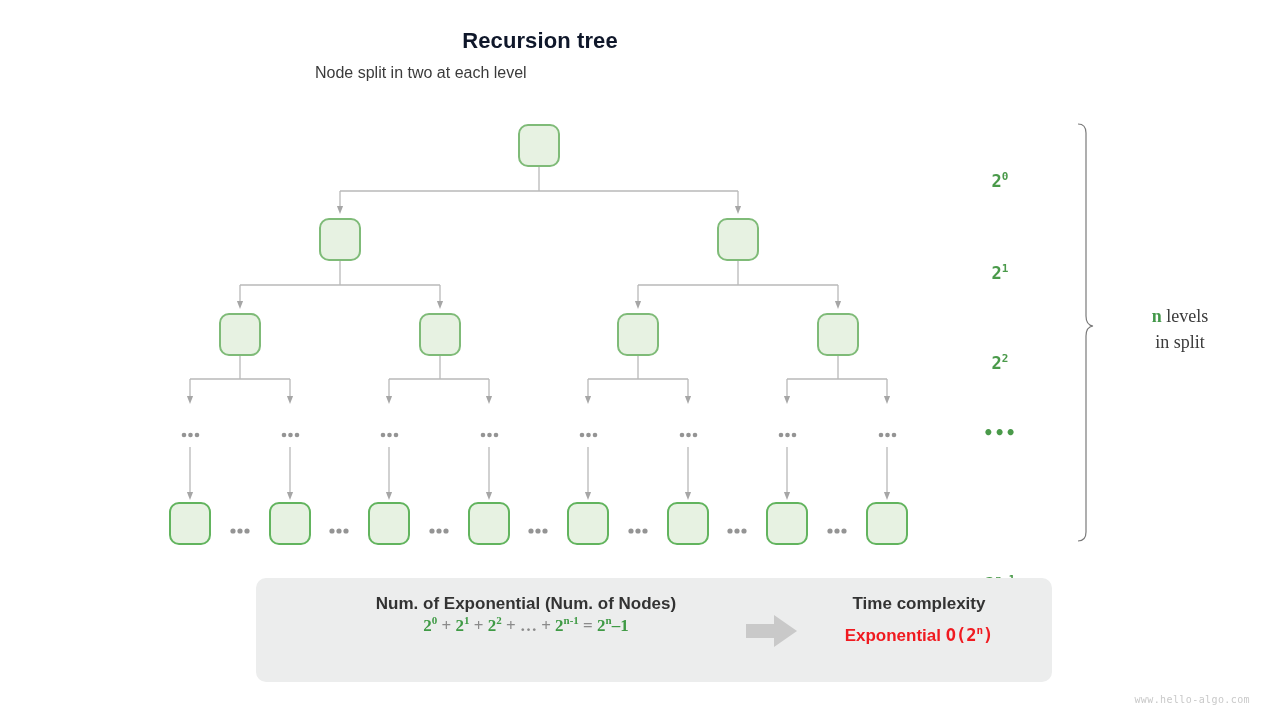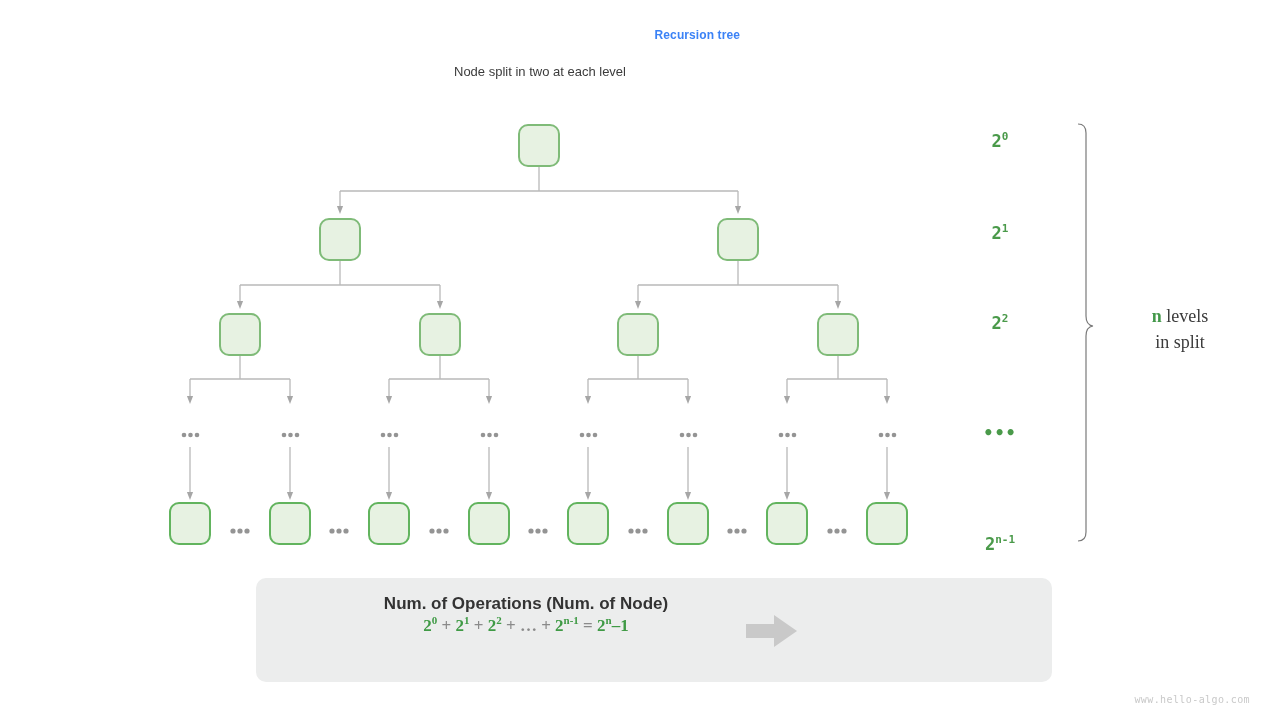--- a/index.html
+++ b/index.html
@@ -18,33 +18,32 @@
   .stage {
     position: absolute;
     inset: 0;
   }
   
   .title-main {
     position: absolute;
     left: 340px;
     top: 28px;
     width: 400px;
-    text-align: right;
-    font-size: 12px;
-    font-weight: bold;
-    color: #3b82f6;
+    text-align: center;
+    font-size: 22px;
+    font-weight: bold;
+    color: #0f172a;
     letter-spacing: .1px;
   }
   .title-sub {
     position: absolute;
     left: 315px;
     top: 64px;
     width: 450px;
-    text-align: center;
-    font-size: 13px;
+    font-size: 16px;
     font-weight: normal;
     color: #3b3b3b;
   }
   .title-right {
     position: absolute;
     left: 885px;
     top: 32px;
     width: 230px;
     text-align: center;
     font-size: 17px;
@@ -64,20 +63,21 @@
   
   .level-label {
     position: absolute;
     width: 120px;
     text-align: center;
     color: #4a9a4a;
     font-family: "DejaVu Sans Mono", monospace;
     font-weight: bold;
     font-size: 17px;
     white-space: nowrap;
+    margin-top: 40px;
   }
   .level-label sup {
     font-size: 11px;
     vertical-align: super;
     line-height: 0;
   }
   .level-dots {
     position: absolute;
     width: 120px;
     text-align: center;
@@ -372,37 +372,44 @@
   </div>
 
   <div class="brace-label">
     <div><span class="hl">n</span><span> levels</span></div>
     <div>in split</div>
   </div>
 
   <div class="summary-card">
 
     <div class="sum-left">
-      <div class="head">Num. of Operations (Num. of Node)</div>
+      <div class="head">Num. of Exponential (Num. of Nodes)</div>
       <div class="formula">
         <span class="term"><span>2</span><sup>0</sup></span>
         <span class="op">+</span>
         <span class="term"><span>2</span><sup>1</sup></span>
         <span class="op">+</span>
         <span class="term"><span>2</span><sup>2</sup></span>
         <span class="op">+</span>
         <span class="op">…</span>
         <span class="op">+</span>
         <span class="term"><span>2</span><sup>n-1</sup></span>
         <span class="op">=</span>
         <span class="term"><span>2</span><sup>n</sup><span>–1</span></span>
       </div>
     </div>
 
     <svg class="sum-arrow" viewBox="0 0 56 38">
       <path d="M2,12 L30,12 L30,3 L53,19 L30,35 L30,26 L2,26 Z" fill="#c9c9c9"></path>
     </svg>
 
+    <div class="sum-right">
+      <div class="head">Time complexity</div>
+      <div class="value">
+        <span>Exponential</span>
+        <span class="mono"><span>O(2</span><sup>n</sup><span>)</span></span>
+      </div>
+    </div>
   </div>
 
   <div class="watermark">www.hello-algo.com</div>
 
 </div>
 
 </body></html>

